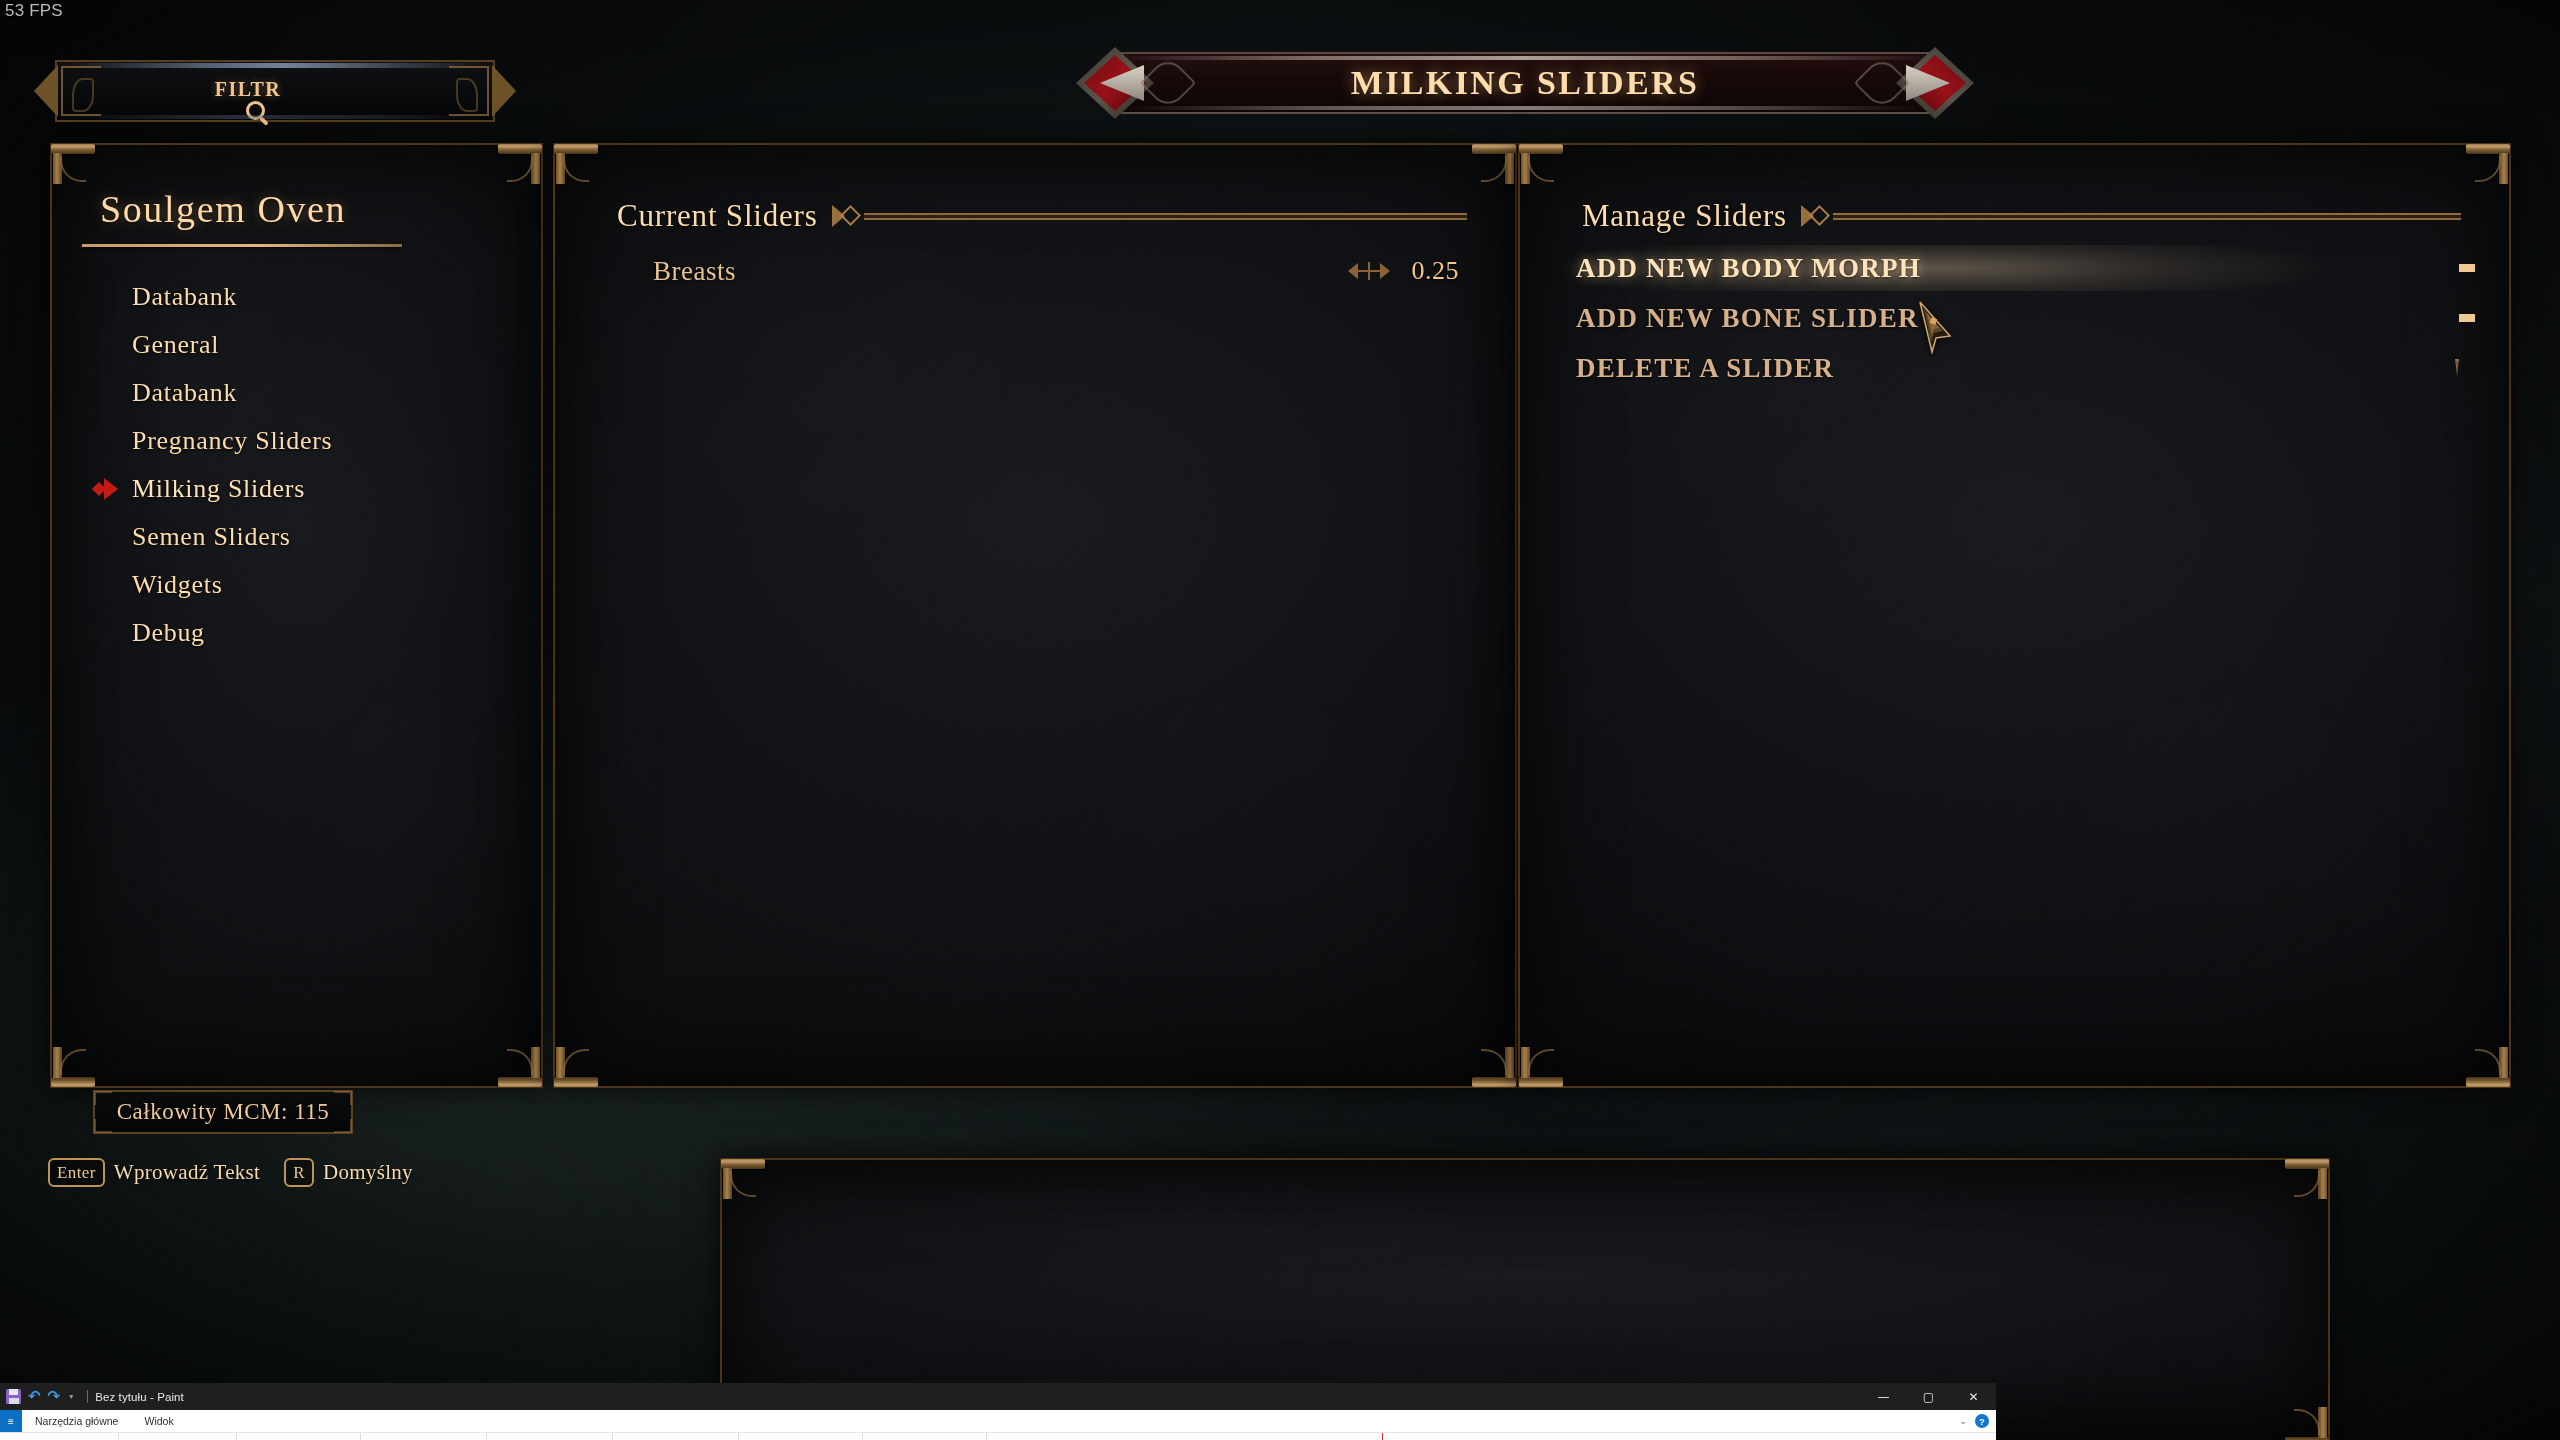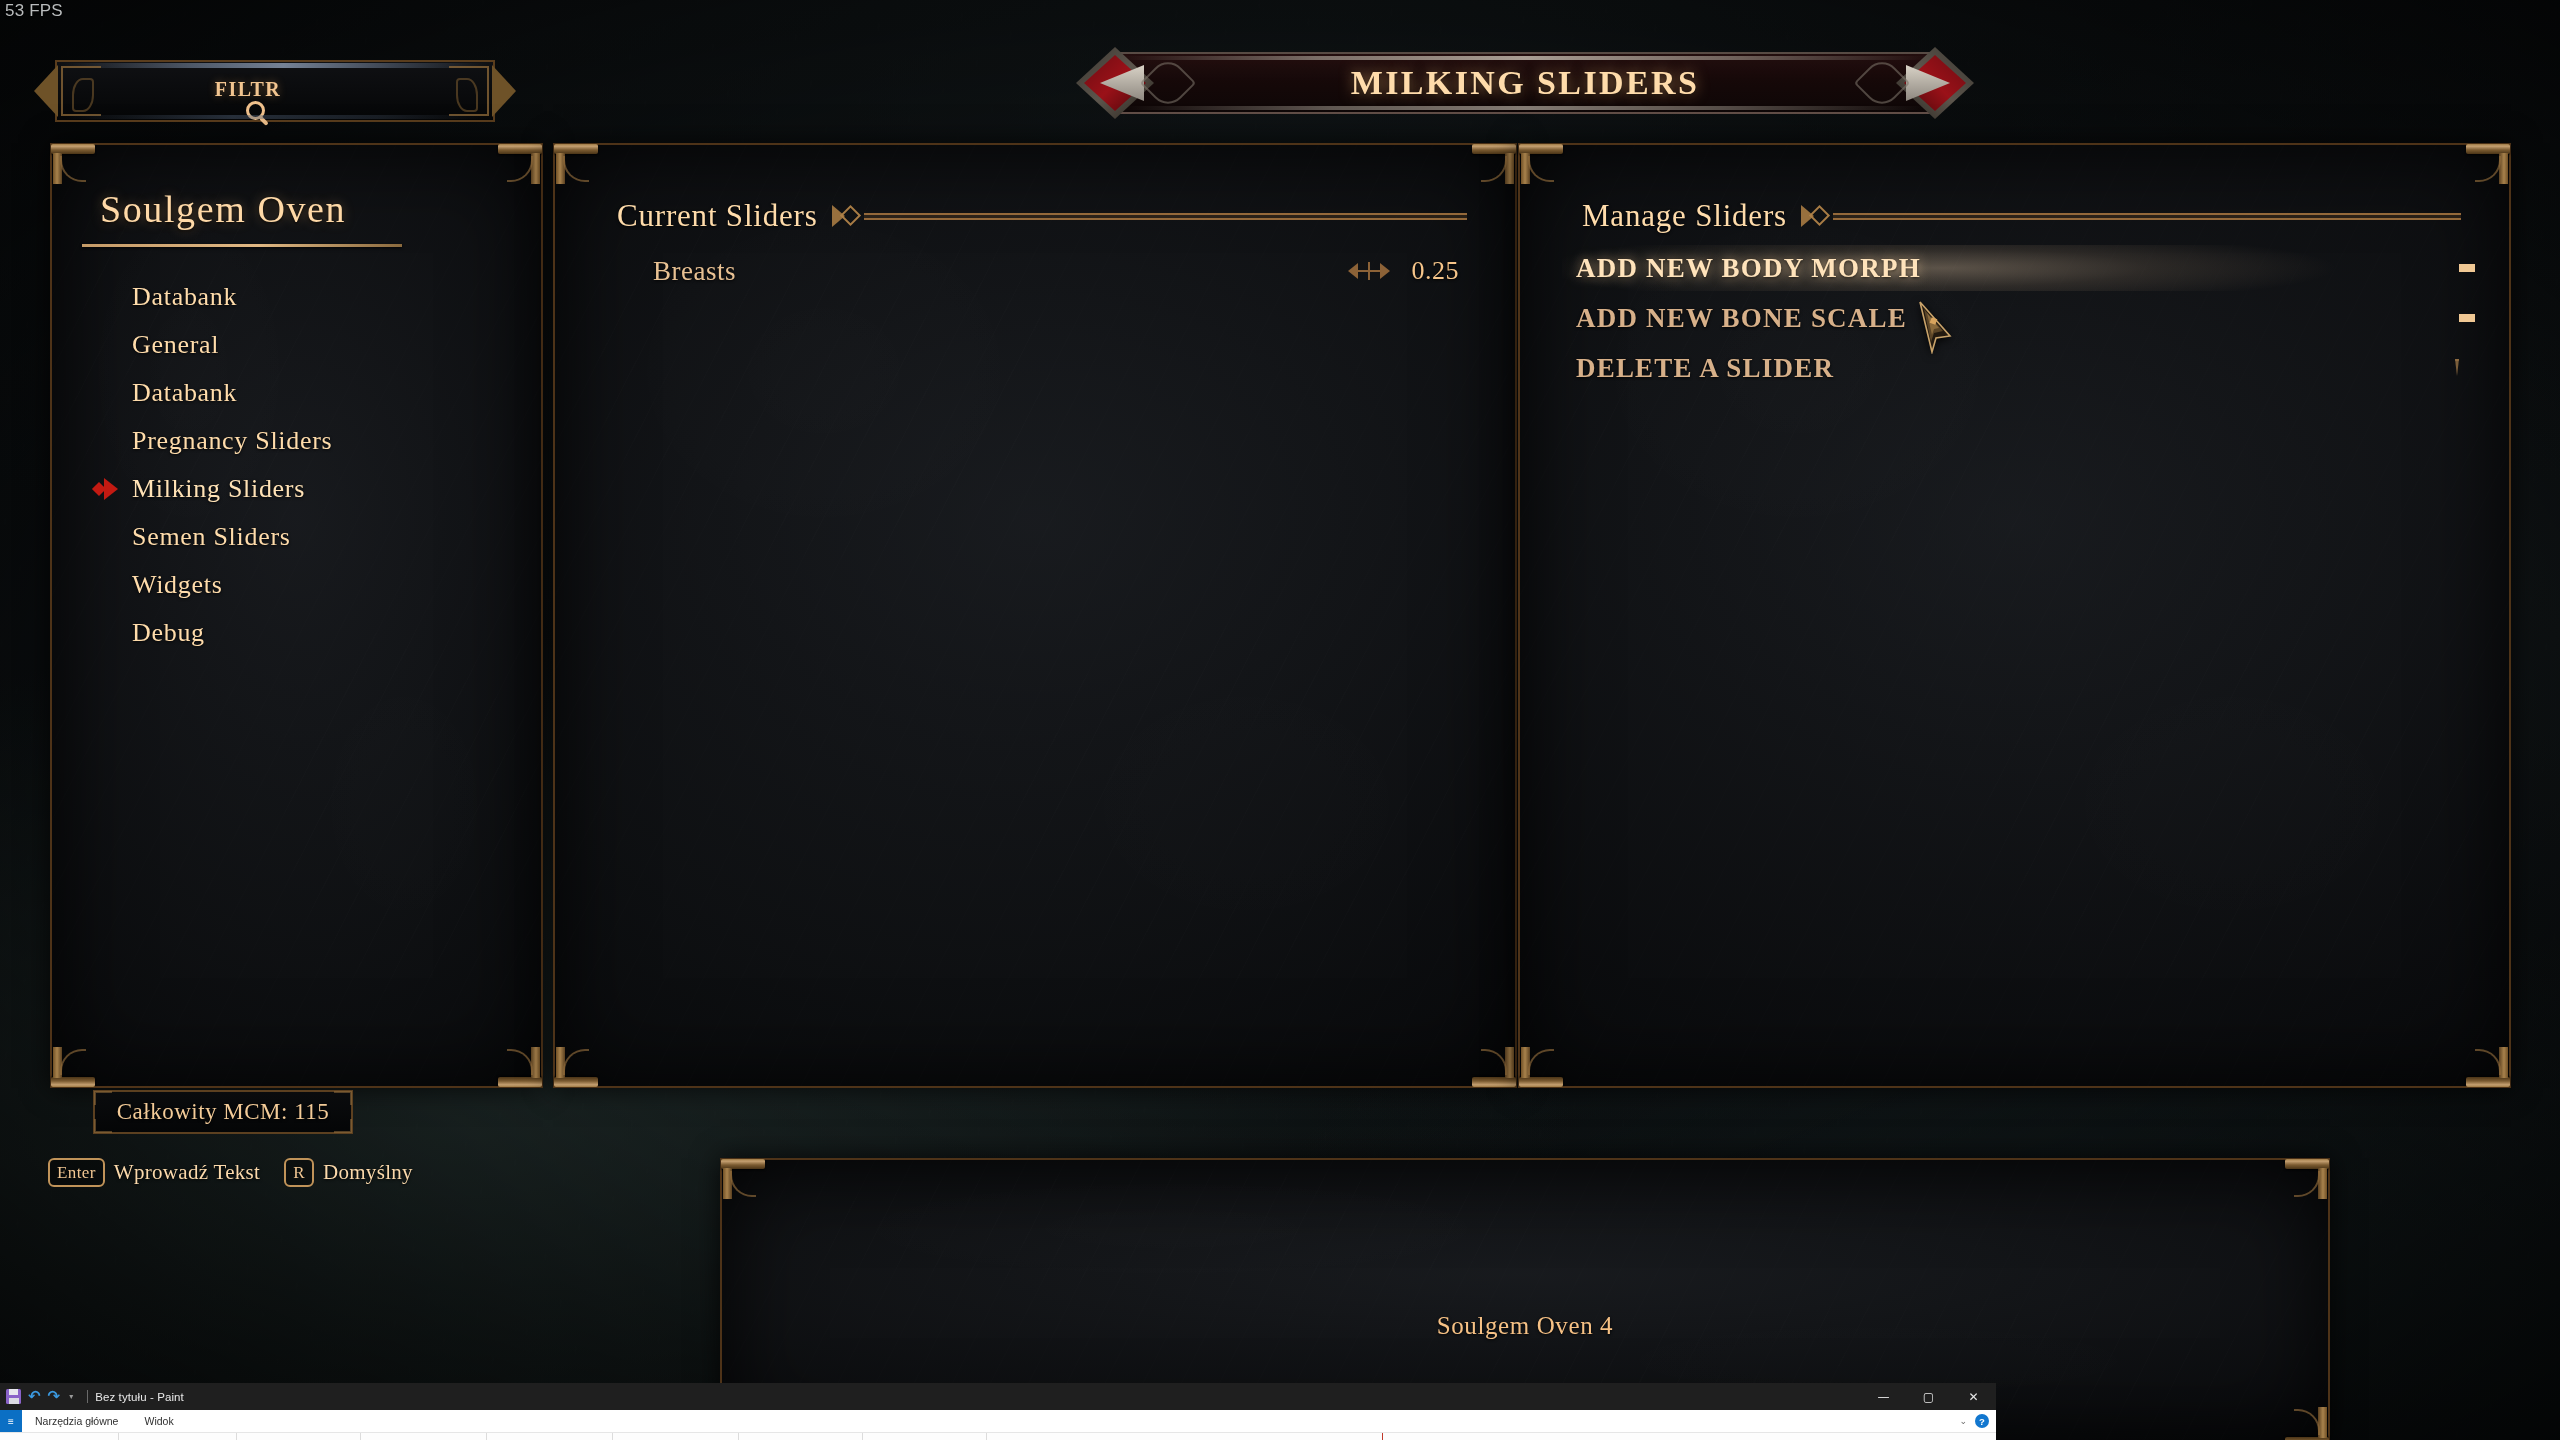--- a/index.html
+++ b/index.html
@@ -670,21 +670,21 @@
     <span class="sec-head-rule"></span>
   </div>
 
   <div id="manage-options">
       <div class="opt-row hovered" style="top: 98px;">
         <span class="hover-glow"></span>
         <span class="opt-label">ADD NEW BODY MORPH</span>
         <span class="opt-ctrl"><span class="icon-text-cursor"><span class="capt"></span><span class="stemv"></span><span class="capb"></span></span></span>
       </div>
       <div class="opt-row" style="top: 148px;">
-        <span class="opt-label">ADD NEW BONE SCALE</span>
+        <span class="opt-label">ADD NEW BONE SLIDER</span>
         <span class="opt-ctrl"><span class="icon-text-cursor"><span class="capt"></span><span class="stemv"></span><span class="capb"></span></span></span>
       </div>
       <div class="opt-row" style="top: 198px;">
         <span class="opt-label">DELETE A SLIDER</span>
         <span class="opt-ctrl"><span class="icon-dropdown"></span></span>
       </div>
     </div>
 </div>
 
 <div class="sky-panel" id="info-panel">
@@ -701,21 +701,20 @@
   <div class="corner bl">
       <div class="cap"></div>
       <div class="stem"></div>
       <div class="swirl"></div>
     </div>
   <div class="corner br">
       <div class="cap"></div>
       <div class="stem"></div>
       <div class="swirl"></div>
     </div>
-  <div id="info-text">Soulgem Oven 4</div>
 </div>
 
 <svg id="game-cursor" viewBox="0 0 34 54">
   <polygon points="2,2 32,36 18,38 14,52" fill="#231a10" stroke="#c9a36a" stroke-width="1.6"></polygon>
   <polygon points="6,8 26,32 16,33 13,43" fill="#4a3venue" opacity="0"></polygon>
   <polygon points="6,9 25,31 16,33 13,42" fill="#5b4527"></polygon>
   <polygon points="9,13 21,28 16,29 14,35" fill="#8a6a3c"></polygon>
   <rect x="12.5" y="18" width="6" height="6" fill="#d8a45e" transform="rotate(20 15.5 21)"></rect>
 </svg>
 

